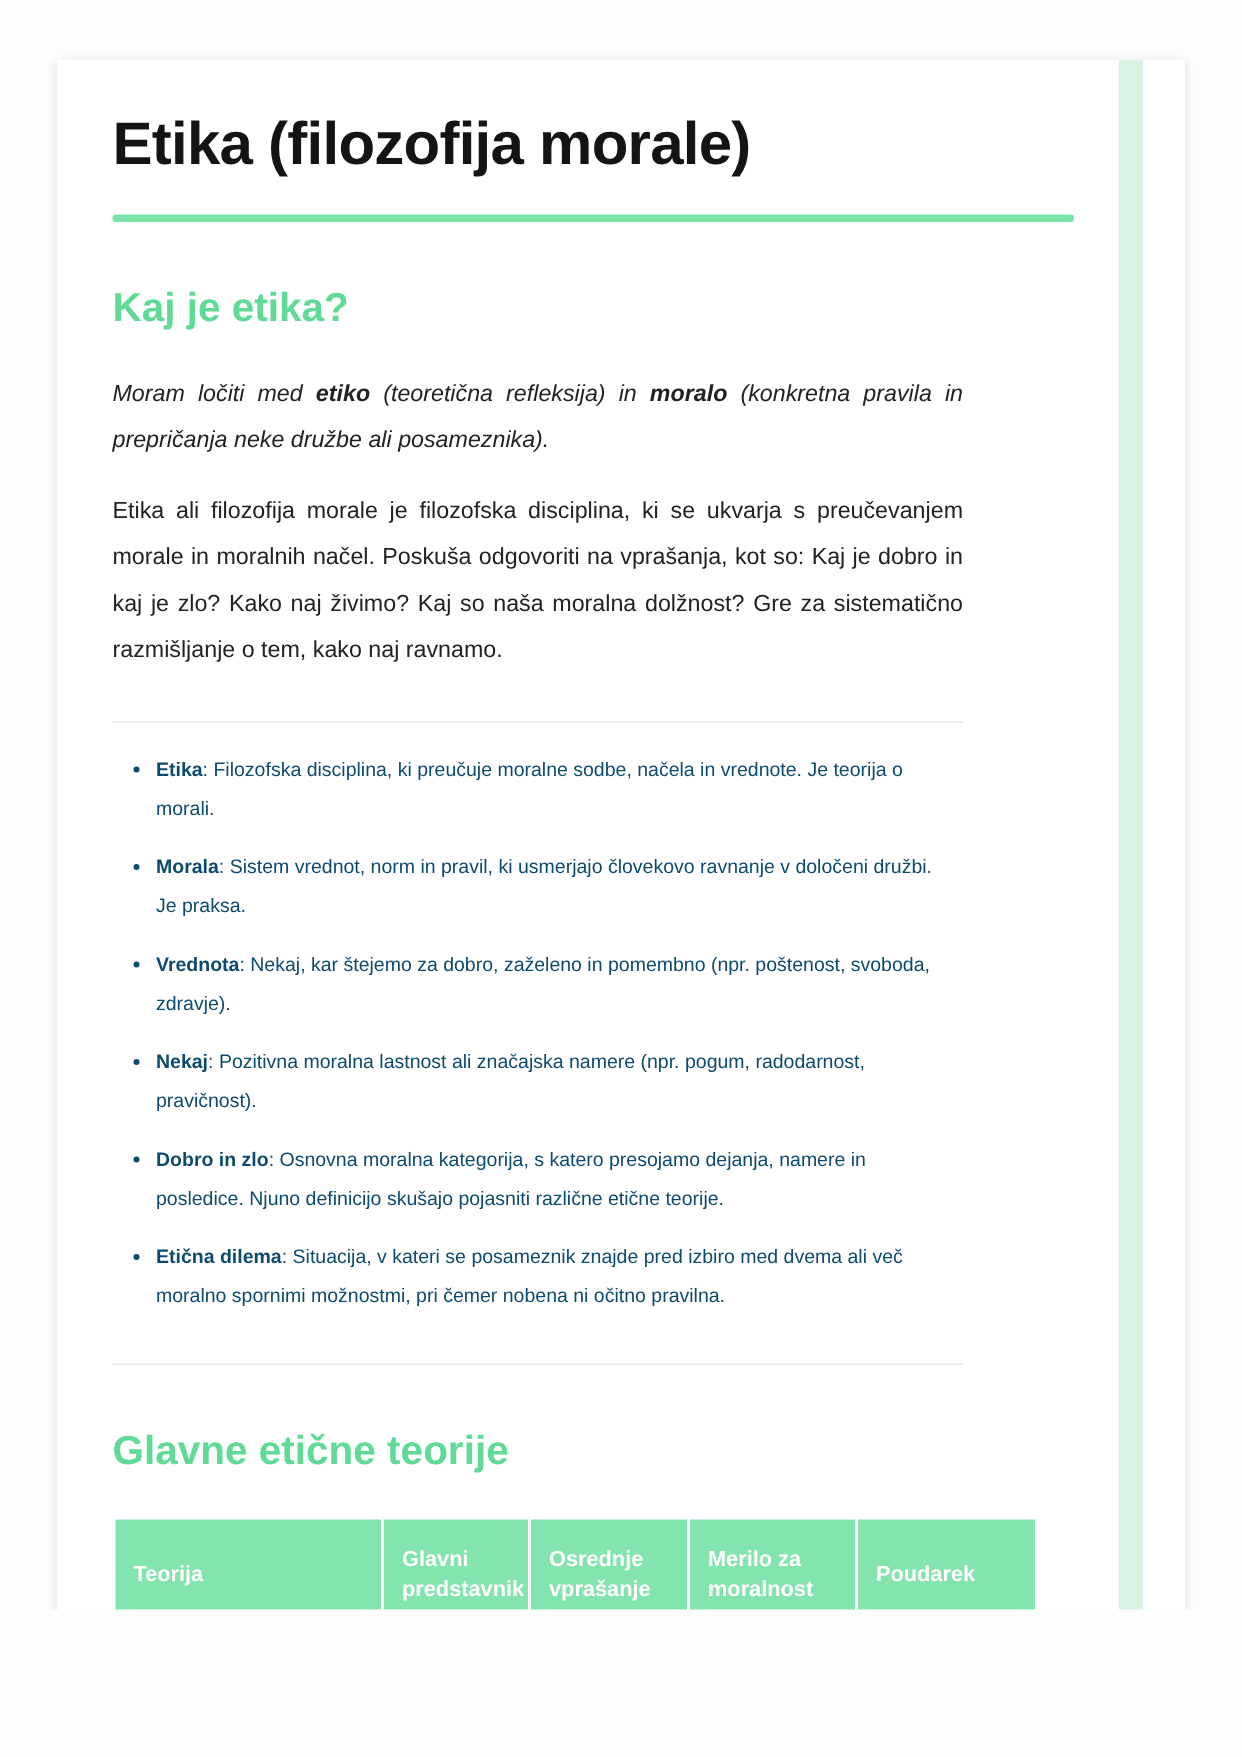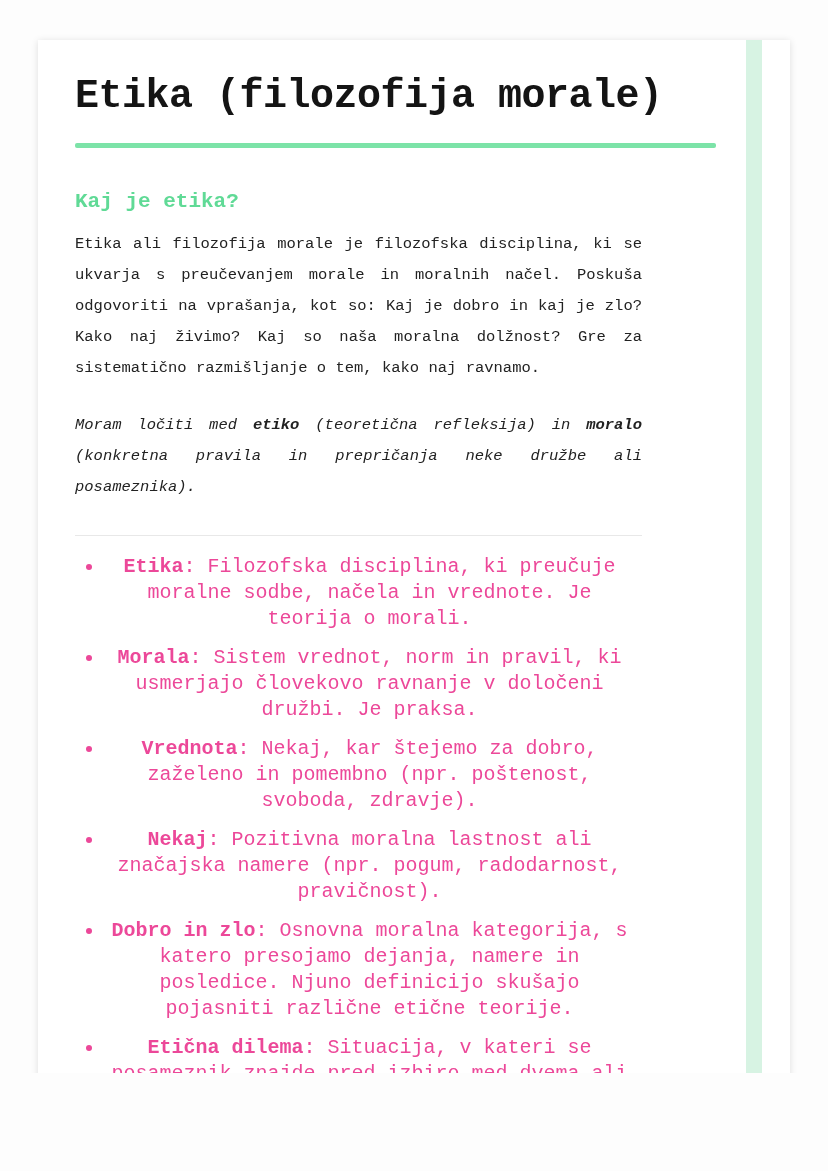--- a/index.html
+++ b/index.html
@@ -8,21 +8,20 @@
     background: #fdfdfd;
     font-family: "Liberation Sans", sans-serif;
     color: #222;
   }
   .page {
     position: relative;
     width: 828px;
     height: 1073px;
     overflow: hidden;
     background: #fdfdfd;
-    font-family: Liberation Mono, monospace;
   }
   .card {
     position: absolute;
     left: 38px;
     top: 40px;
     width: 752px;
     height: 1400px;
     background: #ffffff;
     box-shadow: 0 1px 7px rgba(0,0,0,0.13);
   }
@@ -49,21 +48,21 @@
   }
   .title-rule {
     width: 641px;
     height: 5px;
     background: #7ce3a8;
     border-radius: 2px;
     margin-top: 24px;
   }
   h2.section-heading {
     margin: 42px 0 16px 0;
-    font-size: 21px;
+    font-size: 27px;
     font-weight: bold;
     color: #60da96;
   }
   p.para {
     width: 567px;
     margin: 0 0 16px 0;
     font-size: 15.5px;
     line-height: 31px;
     text-align: justify;
     color: #222;
@@ -77,25 +76,24 @@
     border-top: 1px solid #e8e8e8;
     width: 567px;
     margin: 32px 0 0 0;
   }
   ul.concepts {
     margin: 18px 0 0 0;
     padding-left: 29px;
     width: 560px;
   }
   ul.concepts li {
-    font-size: 20px;
+    font-size: 13px;
     line-height: 26px;
     margin-bottom: 13px;
-    color: #ec4899;
-    text-align: center;
+    color: #0c4a6e;
   }
   table.theories {
     margin-top: 28px;
     border-collapse: separate;
     border-spacing: 2px;
     table-layout: fixed;
     width: 609px;
   }
   table.theories th {
     background: #84e4ae;
@@ -123,22 +121,22 @@
 <div class="page">
   <div class="card">
     <div class="stripe"></div>
 
     <div class="content">
 
       <h1 class="doc-title">Etika (filozofija morale)</h1>
       <div class="title-rule"></div>
 
       <h2 class="section-heading">Kaj je etika?</h2>
+      <p class="para note"><span>Moram ločiti med </span><strong>etiko</strong><span> (teoretična refleksija) in </span><strong>moralo</strong><span> (konkretna pravila in prepričanja neke družbe ali posameznika).</span></p>
       <p class="para">Etika ali filozofija morale je filozofska disciplina, ki se ukvarja s preučevanjem morale in moralnih načel. Poskuša odgovoriti na vprašanja, kot so: Kaj je dobro in kaj je zlo? Kako naj živimo? Kaj so naša moralna dolžnost? Gre za sistematično razmišljanje o tem, kako naj ravnamo.</p>
-      <p class="para note"><span>Moram ločiti med </span><strong>etiko</strong><span> (teoretična refleksija) in </span><strong>moralo</strong><span> (konkretna pravila in prepričanja neke družbe ali posameznika).</span></p>
 
       <hr class="divider">
 
       <ul class="concepts">
         <li><strong>Etika</strong><span>: Filozofska disciplina, ki preučuje moralne sodbe, načela in vrednote. Je teorija o morali.</span></li>
         <li><strong>Morala</strong><span>: Sistem vrednot, norm in pravil, ki usmerjajo človekovo ravnanje v določeni družbi. Je praksa.</span></li>
         <li><strong>Vrednota</strong><span>: Nekaj, kar štejemo za dobro, zaželeno in pomembno (npr. poštenost, svoboda, zdravje).</span></li>
         <li><strong>Nekaj</strong><span>: Pozitivna moralna lastnost ali značajska namere (npr. pogum, radodarnost, pravičnost).</span></li>
         <li><strong>Dobro in zlo</strong><span>: Osnovna moralna kategorija, s katero presojamo dejanja, namere in posledice. Njuno definicijo skušajo pojasniti različne etične teorije.</span></li>
         <li><strong>Etična dilema</strong><span>: Situacija, v kateri se posameznik znajde pred izbiro med dvema ali več moralno spornimi možnostmi, pri čemer nobena ni očitno pravilna.</span></li>

